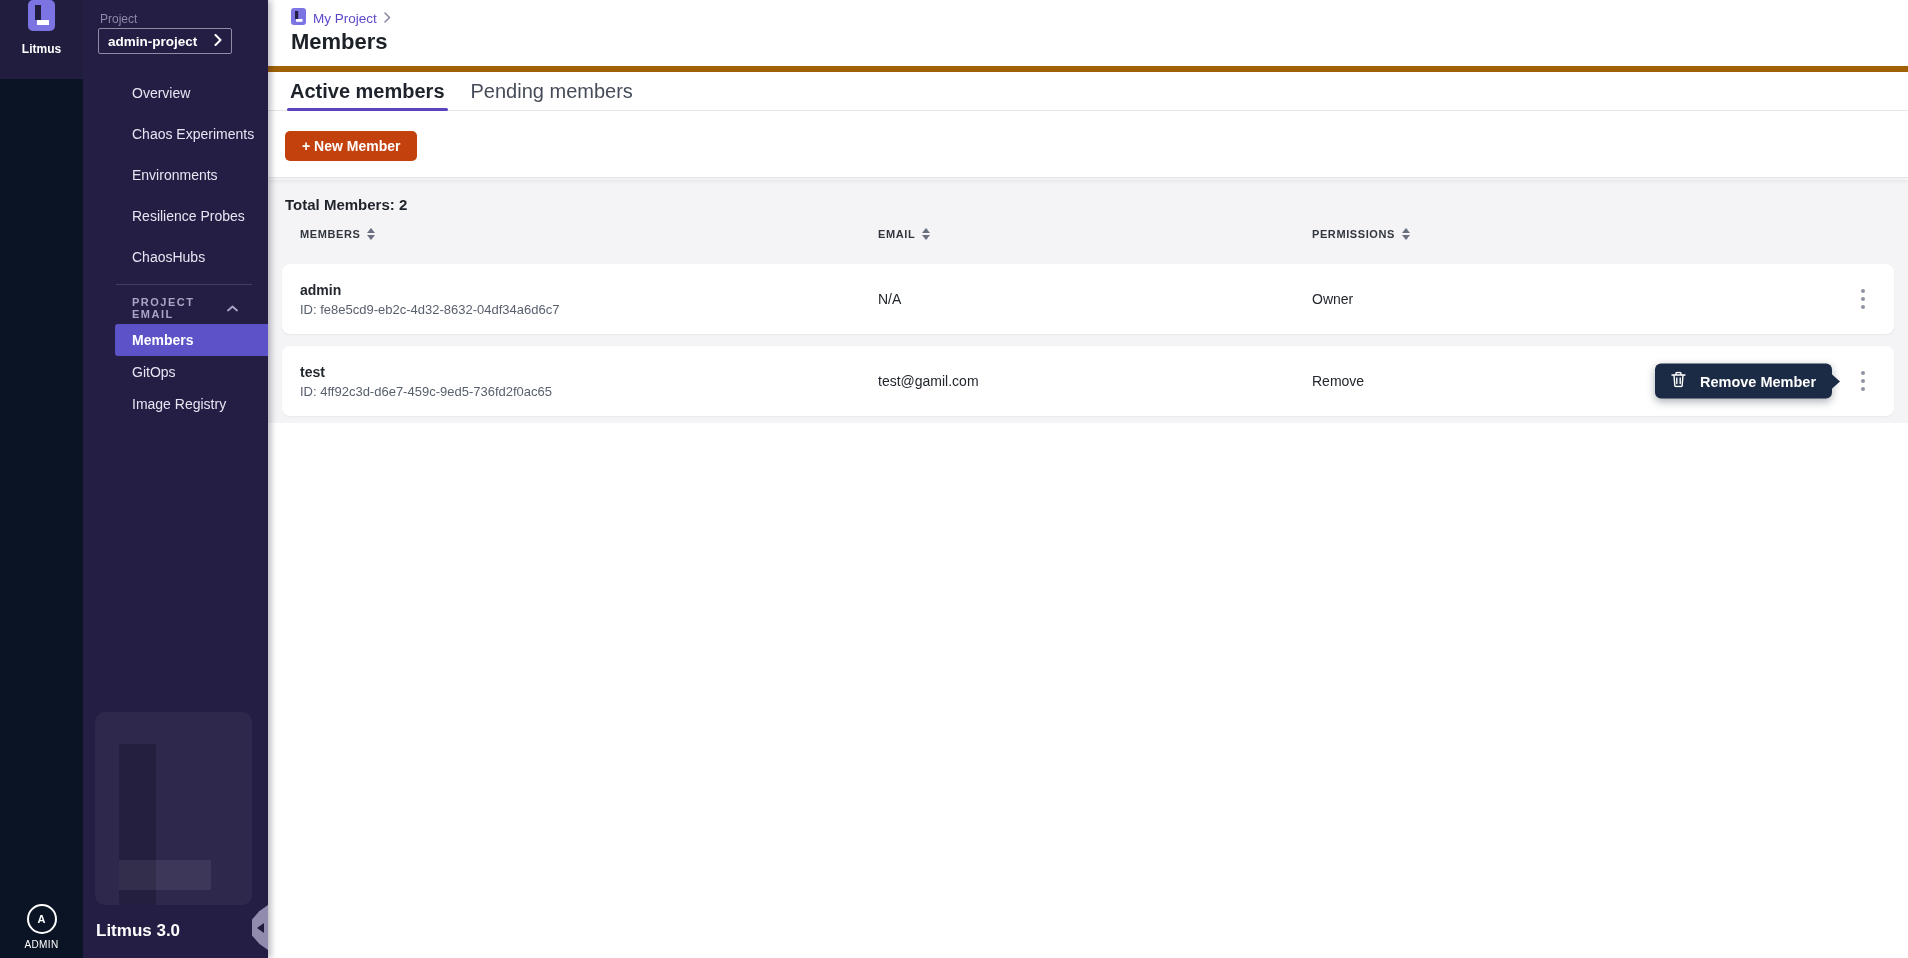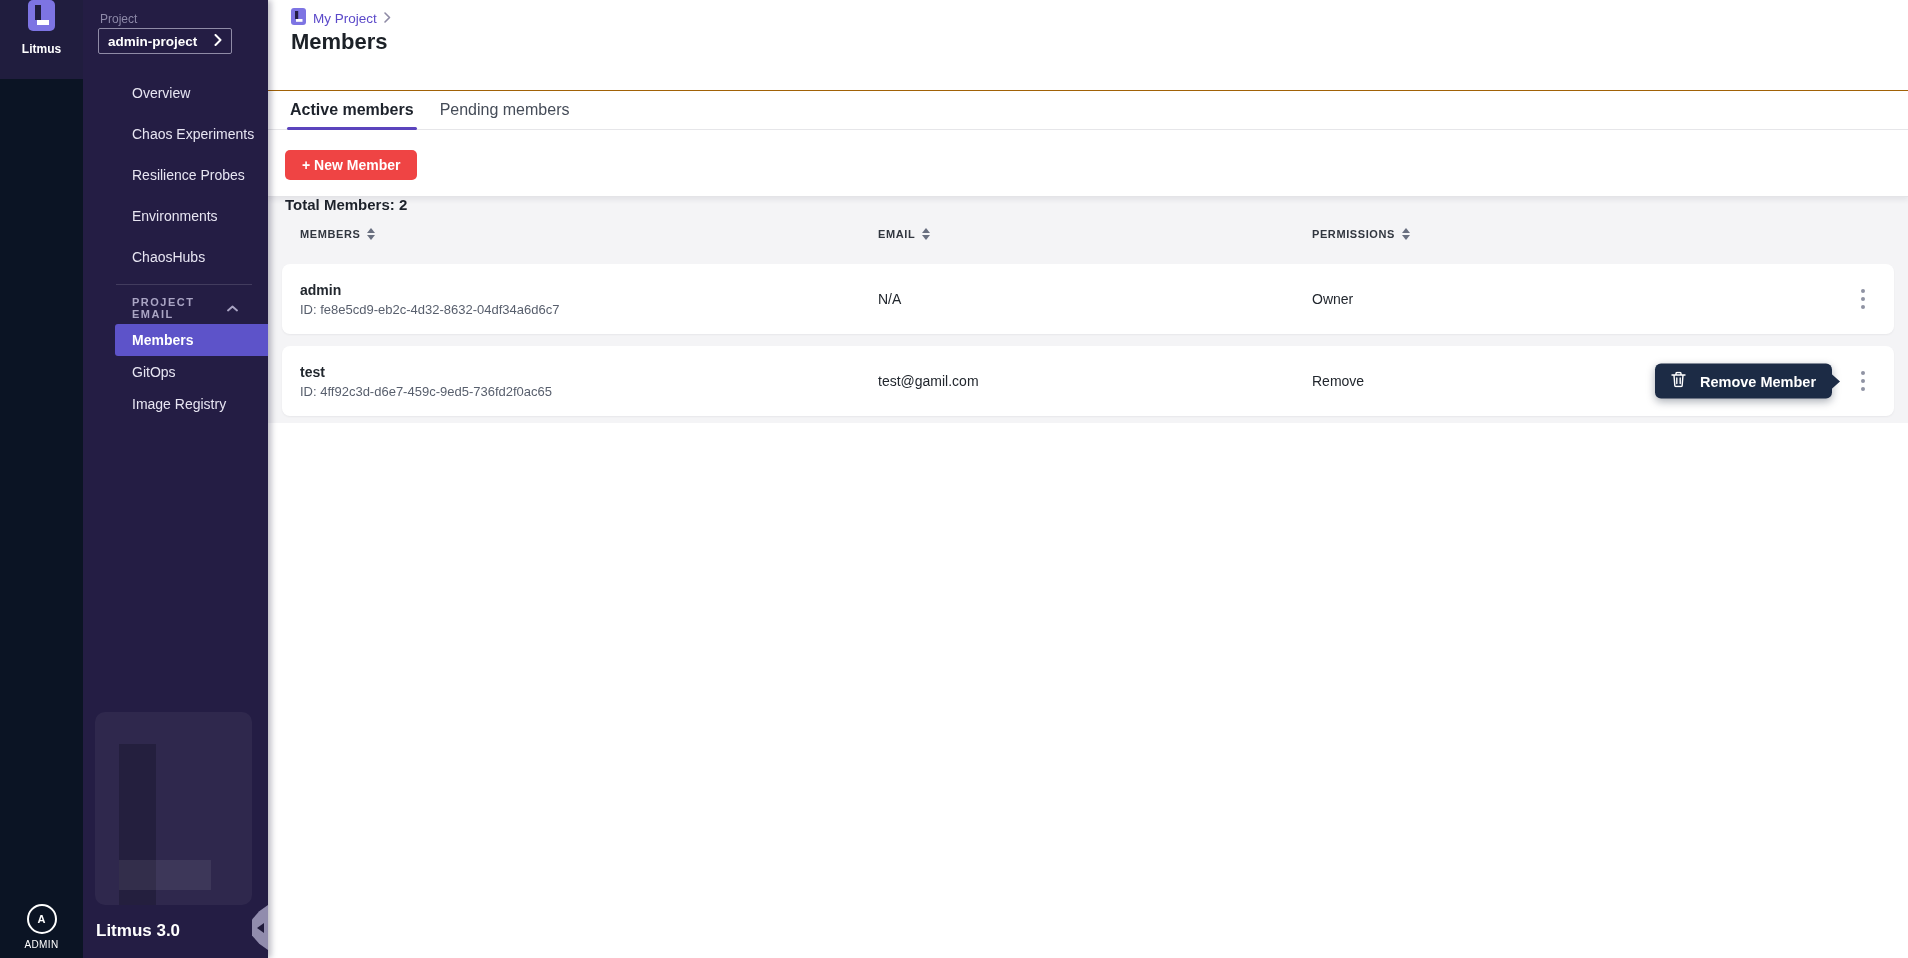--- a/index.html
+++ b/index.html
@@ -45,38 +45,38 @@
   .watermark .wm-bar { position:absolute; left:24px; top:148px; width:92px; height:30px; background:rgba(255,255,255,.07); }
   .version { position:absolute; left:13px; bottom:17px; color:#fff; font-size:17px; font-weight:bold; }
   .collapse-handle { position:absolute; right:0; bottom:8px; width:16px; height:45px; background:#918cad;
     clip-path:polygon(100% 0,100% 100%,45% 86%,0 68%,0 32%,45% 14%);
     display:flex; align-items:center; justify-content:center; cursor:pointer; }
   .collapse-arrow { width:0; height:0; border-top:5px solid transparent; border-bottom:5px solid transparent;
     border-right:7px solid #1f1a3a; }
 
   
   .main { position:absolute; left:268px; top:0; right:0; bottom:0; background:#fff; }
-  .page-head { height:91px; border-bottom:1px solid #a16207; position:relative; }
+  .page-head { height:72px; border-bottom:6px solid #a16207; position:relative; }
   .breadcrumb { position:absolute; top:8px; left:23px; display:flex; align-items:center; gap:7px;
     font-size:13.5px; color:#5b49c9; }
   .crumb-link { cursor:pointer; }
   .page-title { position:absolute; top:29px; left:23px; font-size:22px; font-weight:bold; color:#1c2127; }
 
   .tabs { height:39px; border-bottom:1px solid #e7e7ea; display:flex; align-items:stretch;
     padding-left:19px; position:relative; }
   .tab { display:flex; align-items:center; padding:0 3px; margin-right:20px;
-    font-size:16px; color:#454c58; cursor:pointer; position:relative; }
+    font-size:20px; color:#454c58; cursor:pointer; position:relative; }
   .tab.active { color:#1d222b; font-weight:bold; }
   .tab.active::after { content:""; position:absolute; left:0; right:0; bottom:-1px; height:3px;
     background:#5b44bd; border-radius:2px; }
 
   .toolbar { height:67px; border-bottom:1px solid #e4e4e7; box-shadow:0 3px 5px rgba(40,40,60,.08);
     position:relative; z-index:2; background:#fff; }
   .new-member-btn { position:absolute; left:17px; top:20px; height:30px; padding:0 17px;
-    background:#ef4444; border:none; border-radius:5px; color:#fff; font-size:14px; font-weight:600;
+    background:#c2410c; border:none; border-radius:5px; color:#fff; font-size:14px; font-weight:600;
     cursor:pointer; font-family:"Liberation Sans", sans-serif; }
 
   .table-zone { position:absolute; top:180px; left:0; right:0; height:243px; background:#f4f4f6; }
   .total { position:absolute; top:16px; left:17px; font-size:15px; font-weight:bold; color:#1d222b; }
   .cols { position:absolute; top:48px; left:0; right:0; height:20px; }
   .col-label { position:absolute; display:flex; align-items:center; gap:7px;
     font-size:11px; font-weight:bold; letter-spacing:.6px; color:#31363f; }
   .col-members { left:32px; } .col-email { left:610px; } .col-perms { left:1044px; }
   .sort-icon { display:inline-flex; flex-direction:column; gap:2px; cursor:pointer; }
   .sort-icon .up { width:0; height:0; border-left:4px solid transparent; border-right:4px solid transparent;
@@ -136,24 +136,24 @@
   </div>
 
   <div class="nav">
     <div class="nav-item">
       <span>Overview</span>
     </div>
     <div class="nav-item">
       <span>Chaos Experiments</span>
     </div>
     <div class="nav-item">
+      <span>Environments</span>
+    </div>
+    <div class="nav-item">
       <span>Resilience Probes</span>
-    </div>
-    <div class="nav-item">
-      <span>Environments</span>
     </div>
     <div class="nav-item">
       <span>ChaosHubs</span>
     </div>
 
     <div class="nav-divider"></div>
 
     <div class="section-title">
       <span>PROJECT EMAIL</span>
       <span>

